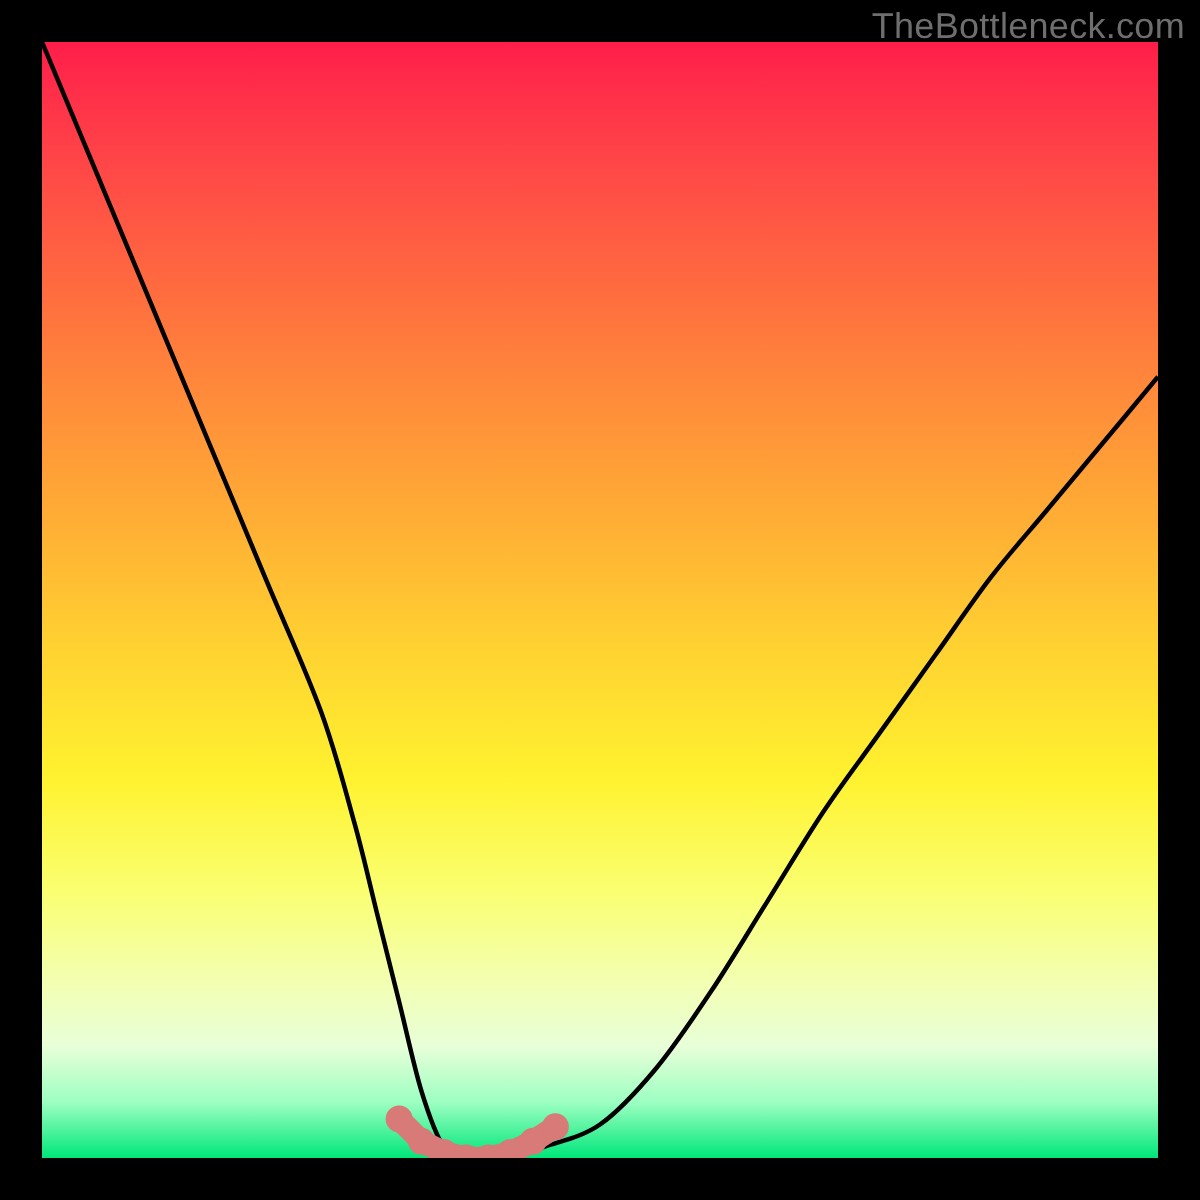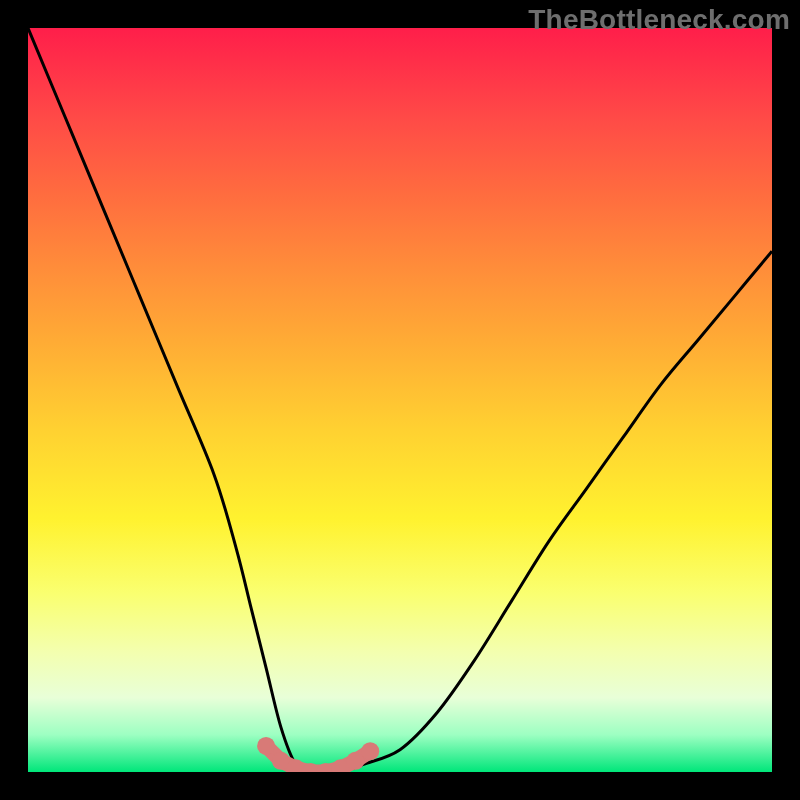--- a/index.html
+++ b/index.html
@@ -39,22 +39,22 @@
       #e8ffd8 90%,
       #9dffc2 95%,
       #00e67a 100%
     );
   }
   .watermark {
     position: absolute;
     top: 4px;
     right: 10px;
     color: #6e6e6e;
-    font-size: 28px;
-    font-weight: 700;
+    font-size: 24px;
+    font-weight: 400;
     letter-spacing: 0.2px;
   }
   svg.curve {
     position: absolute;
     top: 0;
     left: 0;
   }
 </style>
 </head>
 <body>

